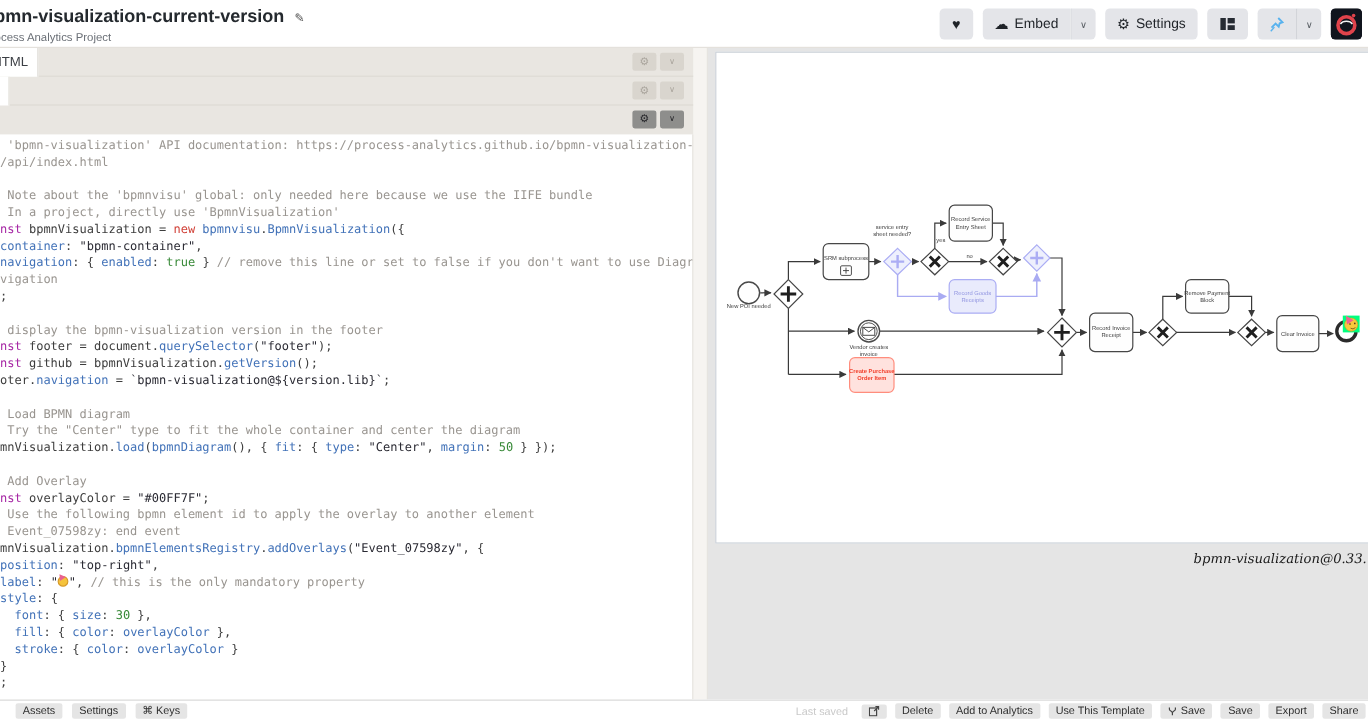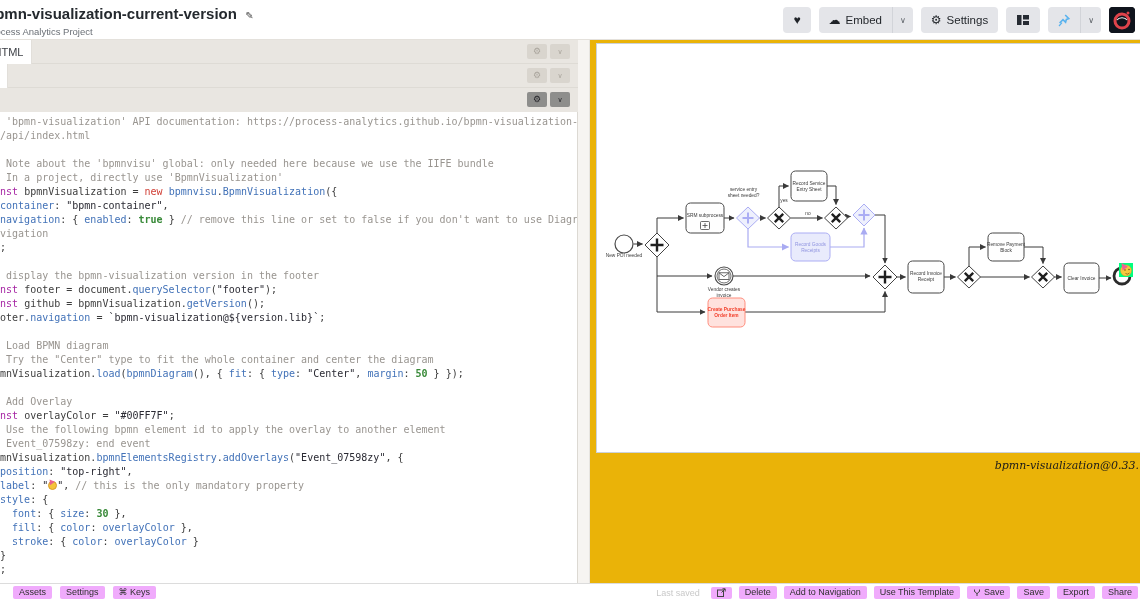--- a/index.html
+++ b/index.html
@@ -45,56 +45,56 @@
   .mini-btn .g { font-size:9px; line-height:1; }
   .mini-btn .c { font-size:7px; line-height:1; }
 
   .code-area { position:absolute; left:0; top:72px; right:0; bottom:0;
                background:#fff; overflow:hidden; border-right:1px solid #dcd9d3; }
   .code-inner { margin-left:-12px; padding-top:3px;
                 font-family:"DejaVu Sans Mono", monospace; font-size:10px;
                 line-height:14px; }
   .cl { white-space:pre; height:14px; }
   .tk-cm { color:#999590; } .tk-kw { color:#a626a4; } .tk-nw { color:#d14138; }
-  .tk-bl { color:#4272b8;text-align:right; } .tk-gr { color:#398a39;font-weight:bold; } .tk-pl { color:#3d3d3d; }
+  .tk-bl { color:#4272b8;text-align:right; } .tk-gr { color:#398a39; } .tk-pl { color:#3d3d3d; }
   .tk-st { color:#2a2a33; }
   .emoji-face { display:inline-block; width:9px; height:9px; border-radius:50%;
                 background:#f5c33b; border:1px solid #d89c2b; vertical-align:-1px;
                 position:relative; }
   .emoji-face::before { content:""; position:absolute; left:-1px; top:-3px;
                 width:0; height:0; border-left:3px solid transparent;
                 border-right:3px solid transparent; border-bottom:5px solid #e9618f;
                 transform:rotate(-35deg); }
 
   
   .gutter { position:absolute; left:578px; top:40px; width:12px; height:543px;
             background:#f6f4f1; border-right:1px solid #e6e4e0; cursor:col-resize; }
 
   
   .preview { position:absolute; left:590px; top:40px; width:550px; height:543px;
-             background:#eab308; }
+             background:#e5e5e5; }
   .diagram-box { position:absolute; left:6px; top:3px; width:545px; height:410px;
                  border:1px solid #ccd2d9; background:#fff; }
   .version-note { position:absolute; top:419px; right:1px;
                   font-family:"DejaVu Serif", serif; font-style:italic;
                   font-size:11px; color:#1a1a1a; }
 
   svg text { font-family:"Liberation Sans", sans-serif; font-size:4.8px;
              fill:#3a3a3a; text-anchor:middle; }
   svg text.lt { fill:#9094e0; }
   svg text.rd { fill:#f2402c; font-weight:bold; }
 
   
   .bottombar { position:absolute; left:0; top:583px; width:1140px; height:17px;
                background:#fff; border-top:1px solid #dcdcdc; font-size:9px;
                color:#2f2f2f; }
   .bb-left { position:absolute; left:13px; top:2px; display:flex; gap:8px; }
   .bb-right { position:absolute; right:2px; top:2px; display:flex; gap:7px;
               align-items:center; }
-  .chip { background:#f0abfc; border-radius:2px; padding:1px 6px 2px; cursor:pointer;
+  .chip { background:#e5e5e5; border-radius:2px; padding:1px 6px 2px; cursor:pointer;
           white-space:nowrap; display:flex; align-items:center; gap:3px; }
   .saved { color:#c9c9c9; margin-right:4px; }
 </style>
 </head>
 <body>
 
 <div class="topbar">
   <div class="topbar-left">
     <div>
       <span class="pen-title">bpmn-visualization-current-version</span>
@@ -393,21 +393,21 @@
     <div class="chip">
       <svg width="9" height="9" viewBox="0 0 9 9">
         <rect x="0.5" y="2" width="6" height="6.5" fill="none" stroke="#444" stroke-width="1"></rect>
         <path d="M4.5,4.5 L8,1 M5.5,0.8 H8.2 V3.5" stroke="#444" stroke-width="1" fill="none"></path>
       </svg>
     </div>
     <div class="chip">
         <span>Delete</span>
       </div>
     <div class="chip">
-        <span>Add to Navigation</span>
+        <span>Add to Analytics</span>
       </div>
     <div class="chip">
         <span>Use This Template</span>
       </div>
     <div class="chip">
       <svg width="8" height="9" viewBox="0 0 8 9">
         <path d="M1.5,1.5 v1.5 c0,1.8 2.5,1.3 2.5,3.2 V8 M6.5,1.5 v1.5 c0,1.8 -2.5,1.3 -2.5,3.2" stroke="#444" stroke-width="1" fill="none"></path>
       </svg>
       <span>Save</span>
     </div>

